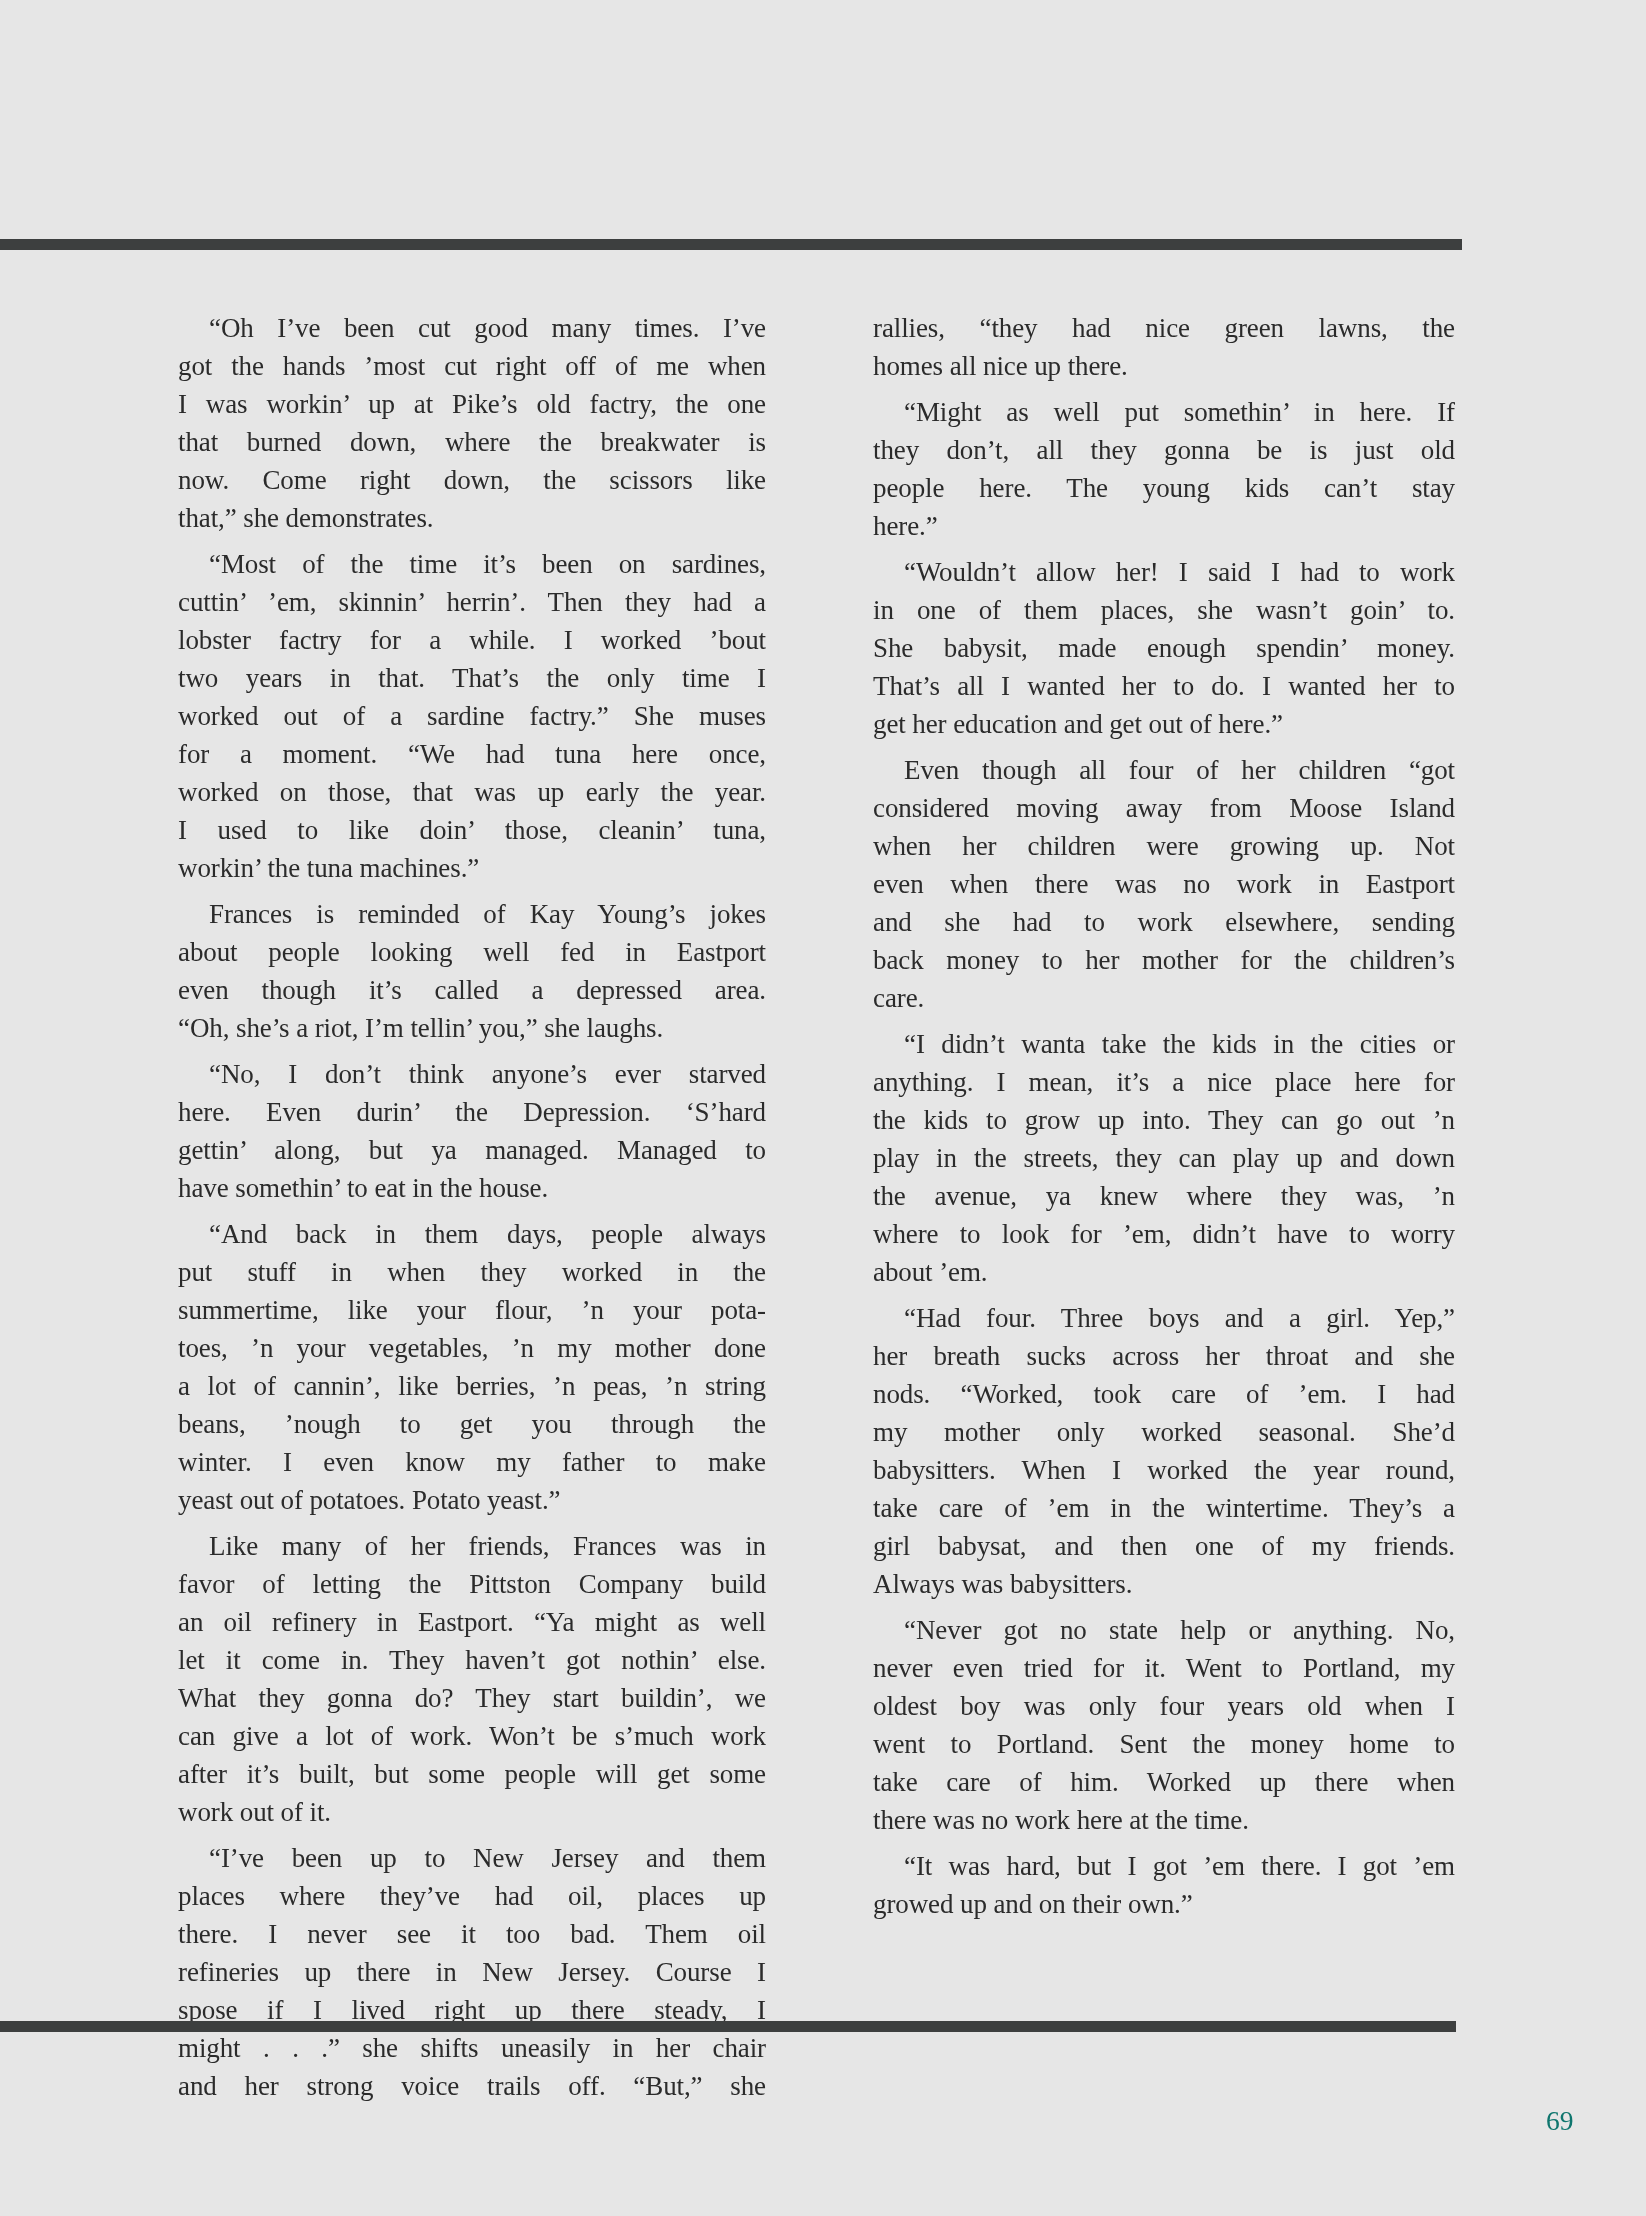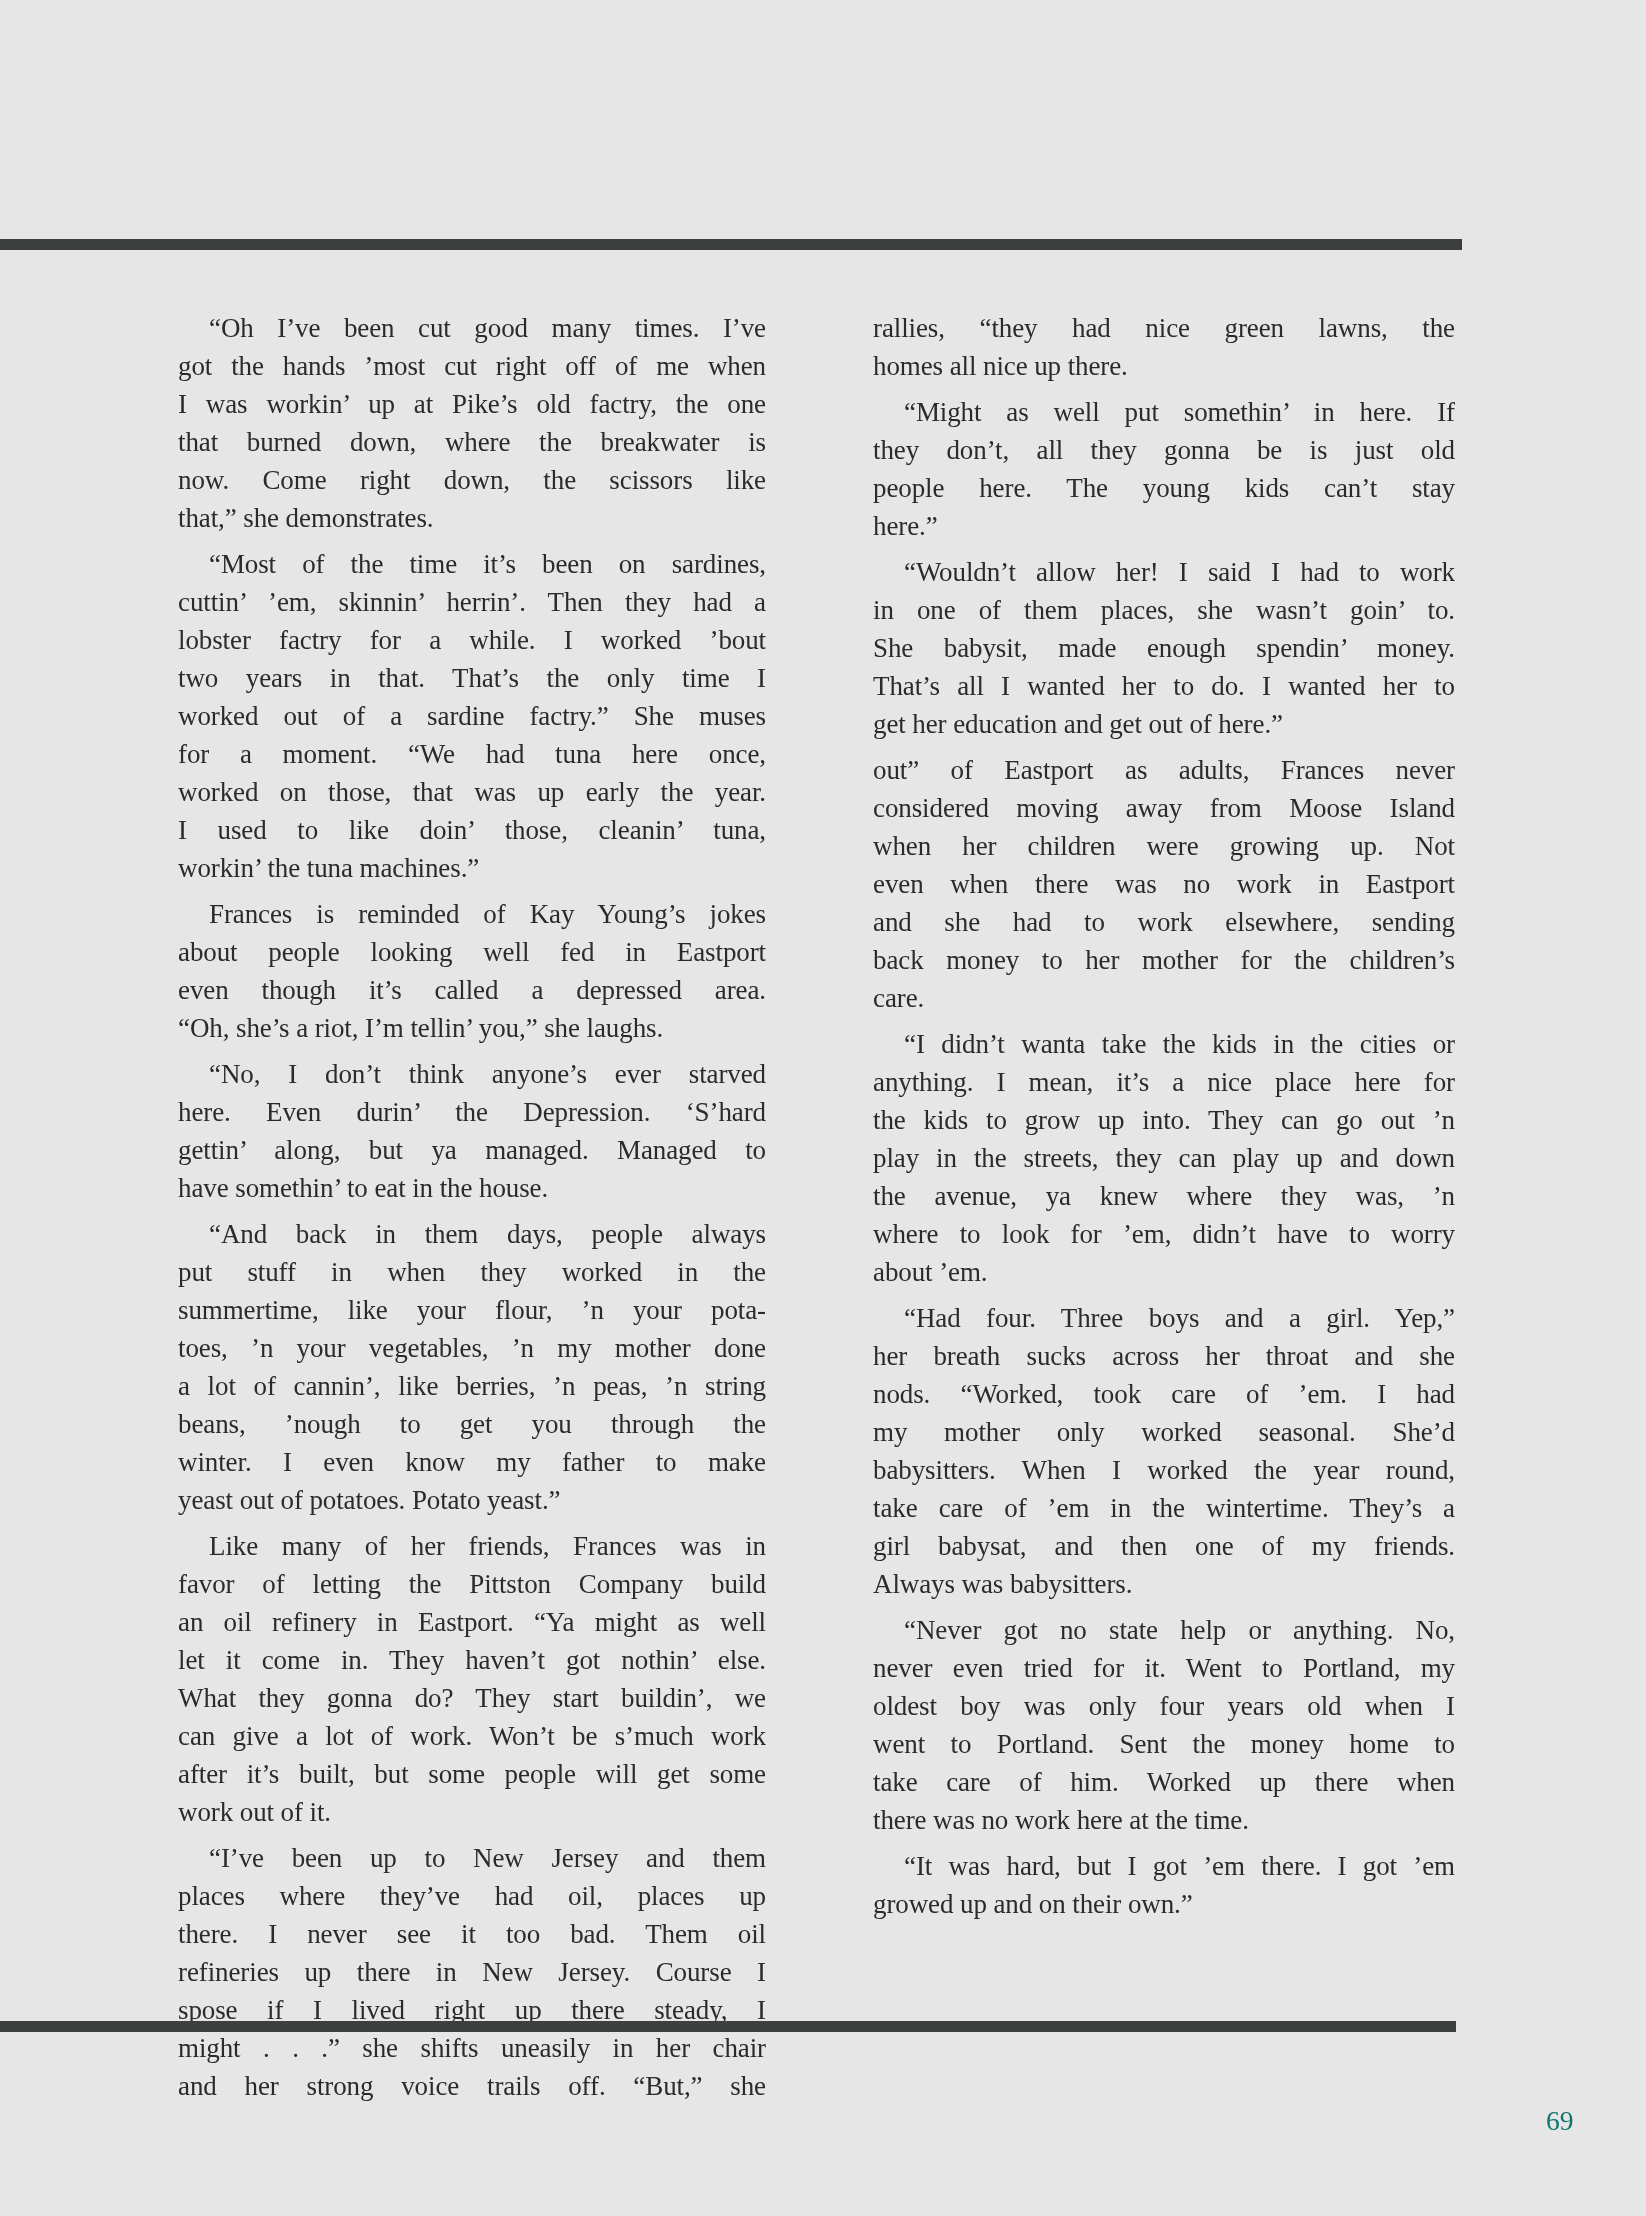--- a/index.html
+++ b/index.html
@@ -126,21 +126,21 @@
       <span class="line last">here.”</span>
     </div>
     <div class="para">
       <span class="line first">“Wouldn’t allow her! I said I had to work</span>
       <span class="line">in one of them places, she wasn’t goin’ to.</span>
       <span class="line">She babysit, made enough spendin’ money.</span>
       <span class="line">That’s all I wanted her to do. I wanted her to</span>
       <span class="line last">get her education and get out of here.”</span>
     </div>
     <div class="para">
-      <span class="line">out” of Eastport as adults, Frances never</span>
+      <span class="line first">Even though all four of her children “got</span>
       <span class="line">considered moving away from Moose Island</span>
       <span class="line">when her children were growing up. Not</span>
       <span class="line">even when there was no work in Eastport</span>
       <span class="line">and she had to work elsewhere, sending</span>
       <span class="line">back money to her mother for the children’s</span>
       <span class="line last">care.</span>
     </div>
     <div class="para">
       <span class="line first">“I didn’t wanta take the kids in the cities or</span>
       <span class="line">anything. I mean, it’s a nice place here for</span>

